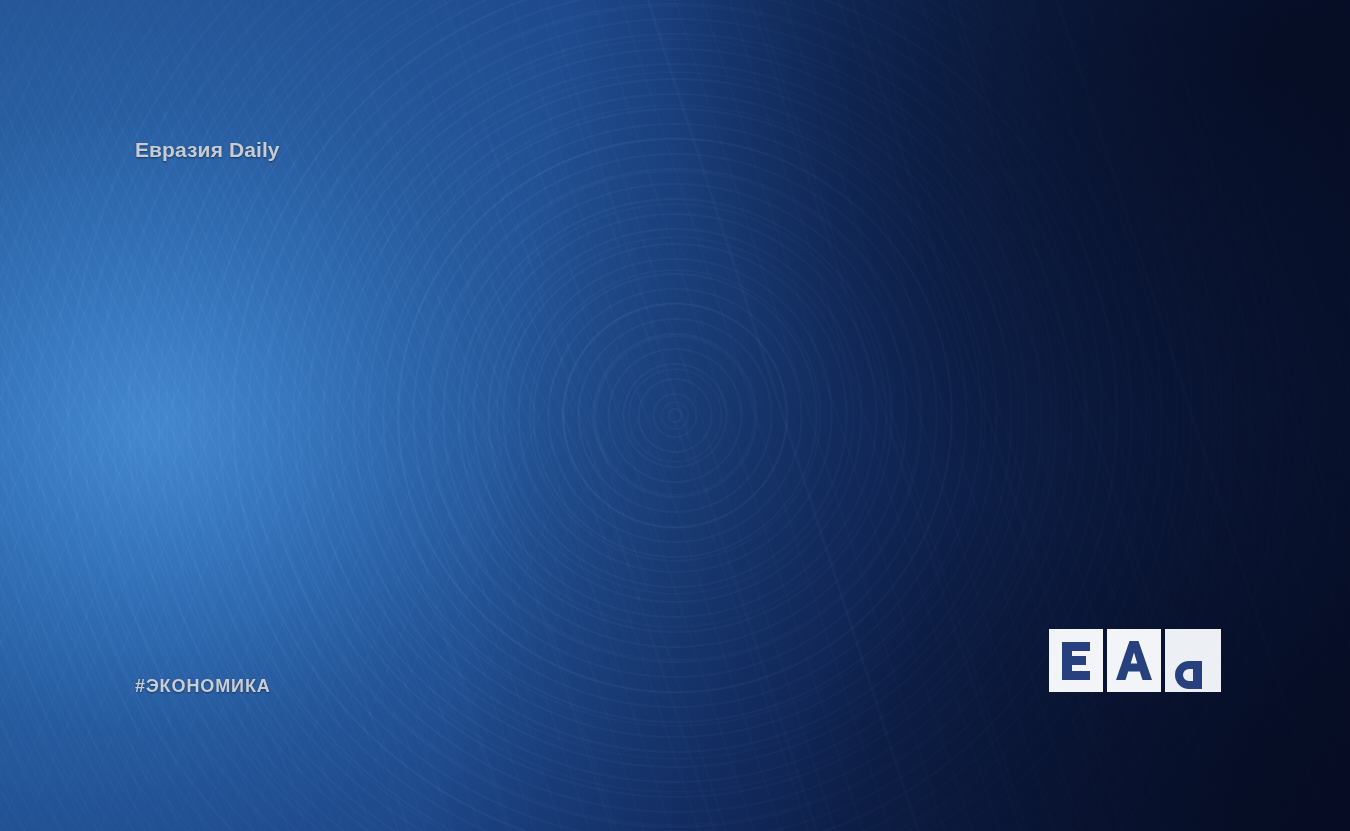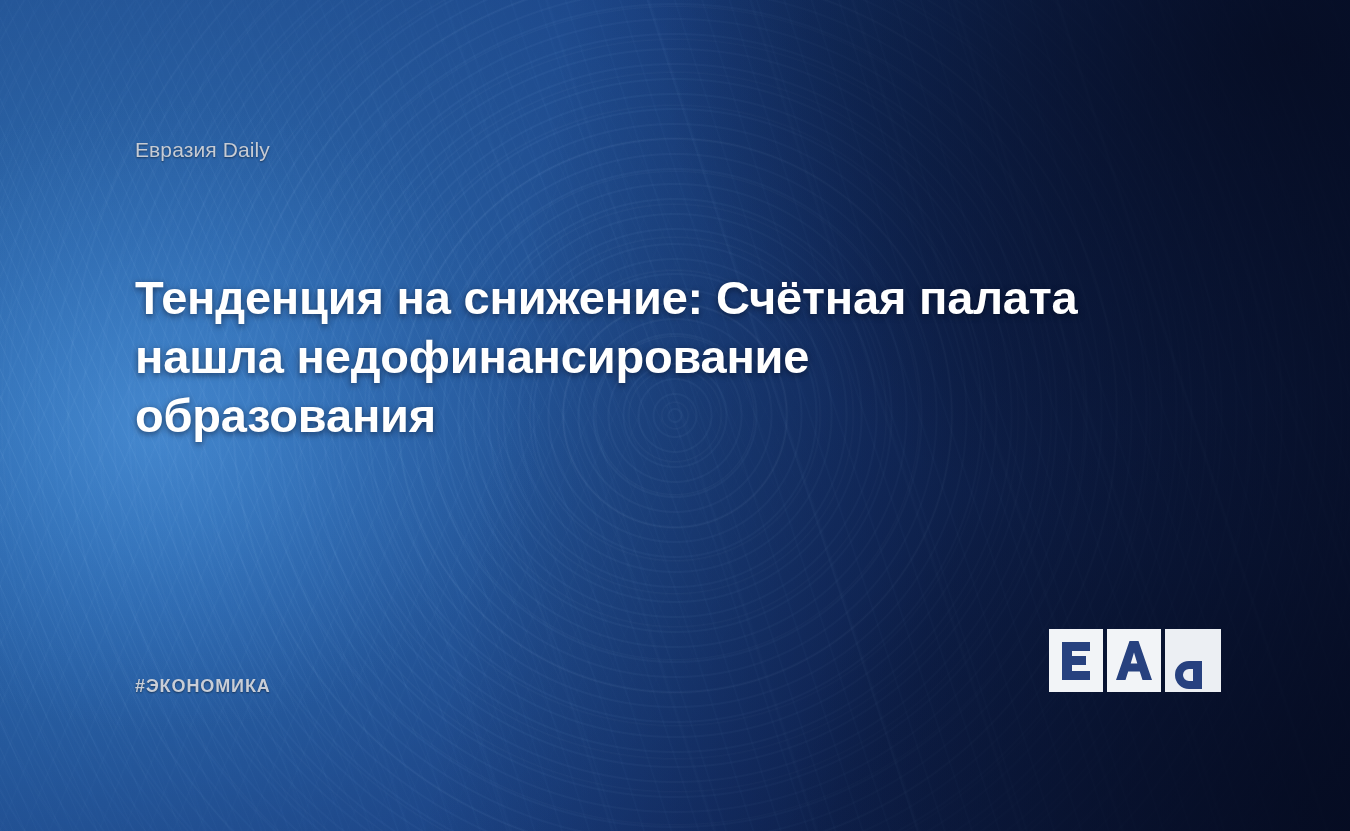--- a/index.html
+++ b/index.html
@@ -151,21 +151,21 @@
     position: absolute;
     inset: 0;
     z-index: 5;
   }
 
   .brand {
     position: absolute;
     left: 135px;
     top: 138px;
     font-size: 21px;
-    font-weight: normal;
+    font-weight: bold;
     letter-spacing: 0.1px;
     color: #c6cbd4;
     text-shadow: 0 1px 2px rgba(0,0,0,0.45);
     white-space: nowrap;
   }
 
   .headline {
     position: absolute;
     left: 135px;
     top: 268px;
@@ -232,21 +232,20 @@
     <div class="bg-speckle"></div>
     <div class="bg-streaks"></div>
     <div class="bg-glow"></div>
     <div class="bg-vignette"></div>
   </div>
 
   <div class="content">
 
     <div class="brand">Евразия Daily</div>
 
-    <h1 class="headline">Тенденция на снижение: Счётная палата нашла недофинансирование образования</h1>
 
     <div class="tag">#ЭКОНОМИКА</div>
 
     <div class="logo">
 
       <div class="logo-tile">
         <svg width="54" height="63" viewBox="0 0 54 63" aria-hidden="true">
           <g fill="#27417f">
             <rect x="13" y="13" width="10" height="38"></rect>
             <rect x="13" y="13" width="28" height="9"></rect>

